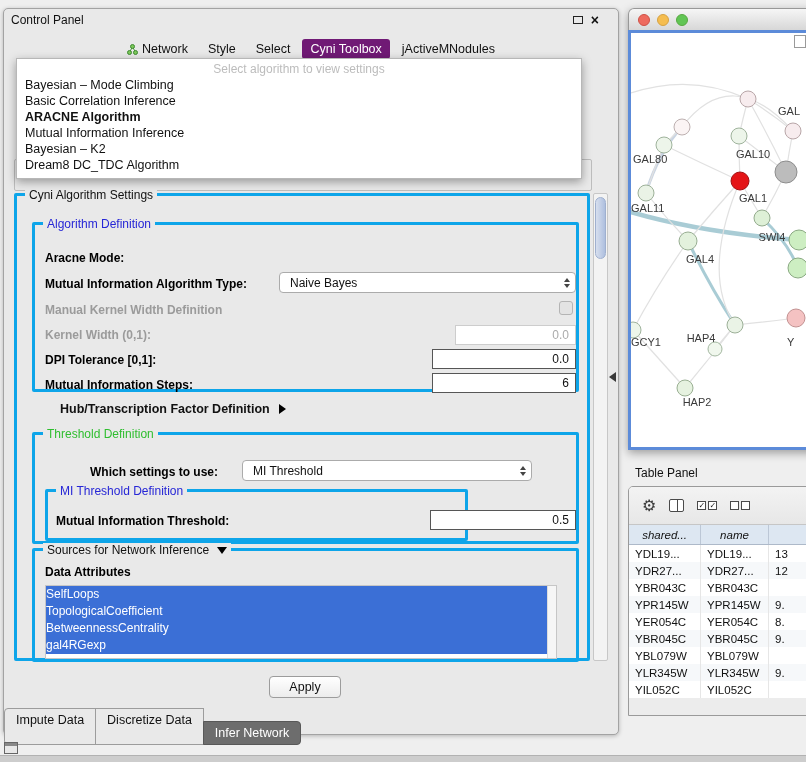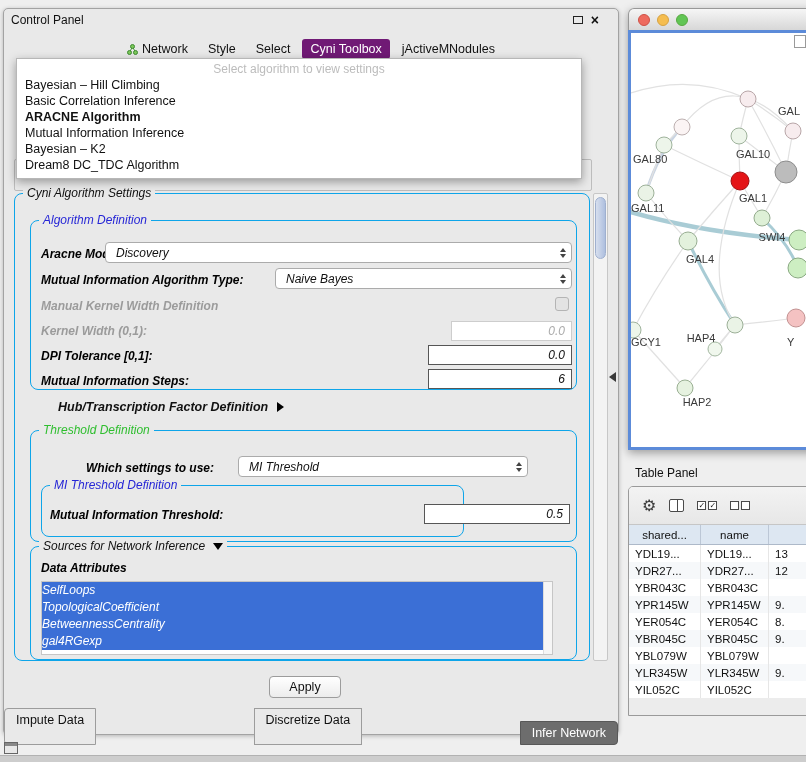--- a/index.html
+++ b/index.html
@@ -22,21 +22,21 @@
   
   .dd { position:absolute; left:12px; top:49px; width:566px; background:#fff; border:1px solid #b7b7b7;
         box-shadow:0 3px 9px rgba(0,0,0,.35); padding:3px 4px 5px; z-index:9; }
   .dd-ph { text-align:center; color:#bcbcbc; font-size:12px; line-height:15px; }
   .dd-item { font-size:12.5px; line-height:16px; padding:0 4px; white-space:nowrap; }
   .dd-item.sel { font-weight:bold; }
 
   .frag { position:absolute; left:10px; top:150px; width:578px; height:32px; border:1px solid #bdbdbd; border-radius:2px; background:#e9e9e9; }
 
   
-  .grp { position:absolute; border:1px solid #0ea5e9; border-radius:8px;font-style:italic; }
+  .grp { position:absolute; border:3px solid #0ea5e9; border-radius:2px; }
   .grp-legend { position:absolute; top:-8px; left:8px; background:#e9e9e9; padding:0 4px; font-size:12px; white-space:nowrap; display:flex; align-items:center; gap:8px; }
   .lg-blue { color:#2626d6; } .lg-green { color:#2fbe2f; } .lg-black { color:#111; }
 
   .g-settings { left:10px; top:184px; width:576px; height:468px; }
   .g-algdef   { left:15px; top:26px;  width:547px; height:170px; }
   .g-thresh   { left:15px; top:236px; width:547px; height:112px; }
   .g-mithresh { left:10px; top:54px;  width:423px; height:52px; }
   .g-sources  { left:15px; top:352px; width:547px; height:114px; }
 
   .lbl { position:absolute; font-size:12px; font-weight:bold; color:#000; white-space:nowrap; }
@@ -64,21 +64,21 @@
 
   .sb-v { position:absolute; left:589px; top:184px; width:15px; height:468px; background:#f3f3f3; border:1px solid #c7c7c7; border-radius:2px; }
   .sb-thumb { position:absolute; left:1px; right:1px; top:3px; height:62px; border-radius:7px;
               background:linear-gradient(90deg,#d7dfee,#aebfdf); border:1px solid #9fb0cf; }
   .collapse { position:absolute; left:605px; top:363px; width:0; height:0;
               border-top:5px solid transparent; border-bottom:5px solid transparent; border-right:7px solid #3a3a3a; }
 
   .apply { position:absolute; left:265px; top:667px; width:72px; height:22px; background:linear-gradient(#fff,#ececec);
            border:1px solid #9c9c9c; border-radius:4px; font-size:12.5px; display:flex; align-items:center; justify-content:center; }
 
-  .btabs { position:absolute; top:699px; left:0; right:0; display:flex; justify-content:space-between; }
+  .btabs { position:absolute; top:699px; left:0; right:0; display:flex; justify-content:flex-start; }
   .btab { padding:4px 11px; font-size:12.5px; background:#e9e9e9; border:1px solid #9c9c9c; margin-left:-1px; white-space:nowrap; }
   .btab:first-child { border-radius:4px 0 0 4px; margin-left:0; }
   .btab:last-child  { border-radius:0 4px 4px 0; }
   .btab.active { background:#6d6d6d; color:#fff; border-color:#585858;margin-top:13px; }
 
   
   .nw { position:absolute; left:628px; top:8px; width:190px; height:442px; border-radius:6px 6px 0 0;
         box-shadow:0 3px 10px rgba(0,0,0,.35); background:#fff; }
   .nw-titlebar { height:22px; background:linear-gradient(#f6f6f6,#d7d7d7); border:1px solid #989898; border-bottom:none;
                  border-radius:6px 6px 0 0; display:flex; align-items:center; padding-left:9px; gap:7px; }
@@ -96,21 +96,21 @@
   .tp { position:absolute; left:628px; top:486px; width:190px; height:230px; background:#ececec;
         border:1px solid #9a9a9a; border-radius:5px 5px 0 0; overflow:hidden; }
   .tp-toolbar { height:38px; display:flex; align-items:center; gap:13px; padding:0 13px;
                 border-bottom:1px solid #c6c6c6; background:linear-gradient(#f3f3f3,#e7e7e7); }
   .gear { font-size:16px; color:#3c3c3c; line-height:1; }
   .cols-icon { width:15px; height:13px; border:1.5px solid #4a4a4a; border-radius:2px; position:relative; background:#fff; }
   .cols-icon::before { content:""; position:absolute; left:50%; top:0; bottom:0; width:1.5px; background:#4a4a4a; }
   .cbp { display:flex; gap:2px; }
   .cb { width:9px; height:9px; border:1px solid #4a4a4a; background:#fff; font-size:8px; line-height:8px; text-align:center; color:#222; }
   .tp-head { display:flex; height:20px; background:#dde7f2; border-bottom:1px solid #adb9c9; font-size:11.5px; }
-  .tp-hcell { display:flex; align-items:center; justify-content:center; border-right:1px solid #bcc7d6; }
+  .tp-hcell { display:flex; align-items:center; justify-content:center; border-right:1px solid #bcc7d6;font-style:italic; }
   .c1 { width:72px; } .c2 { width:68px; } .c3 { flex:1; }
   .t-row { display:flex; height:17px; font-size:11.5px; background:#fff; }
   .t-row.alt { background:#f6f8fa; }
   .t-cell { display:flex; align-items:center; padding-left:6px; border-right:1px solid #e6e6e6; overflow:hidden; white-space:nowrap; }
 
   .mini { position:absolute; left:4px; top:742px; width:14px; height:12px; border:1px solid #666; background:#e8e8e8; }
   .mini::before { content:""; position:absolute; left:0; right:0; top:0; height:3px; background:#888; }
   .bottom-band { position:absolute; left:0; right:0; bottom:0; height:7px; background:#cdcdcd; border-top:1px solid #b2b2b2; }
 </style>
 </head>
@@ -150,43 +150,36 @@
       <div class="tab">
         <span>jActiveMNodules</span>
       </div>
     </div>
 
   <div class="frag"></div>
 
   <div class="dd">
     <div class="dd-ph">Select algorithm to view settings</div>
     <div>
-        <div class="dd-item">Bayesian – Hill Climbing</div>
+        <div class="dd-item">Bayesian – Mode Climbing</div>
         <div class="dd-item">Basic Correlation Inference</div>
         <div class="dd-item sel">ARACNE Algorithm</div>
         <div class="dd-item">Mutual Information Inference</div>
         <div class="dd-item">Bayesian – K2</div>
         <div class="dd-item">Dream8 DC_TDC Algorithm</div>
       </div>
   </div>
 
   <div class="grp g-settings">
     <span class="grp-legend lg-black">Cyni Algorithm Settings</span>
 
     <div class="grp g-algdef">
       <span class="grp-legend lg-blue">Algorithm Definition</span>
 
       <span class="lbl" style="left:10px;top:26px">Aracne Mode:</span>
-      <div class="combo" style="left:74px;top:21px;width:467px">
-        <span>Discovery</span>
-        <span class="sp">
-            <span class="tri-u"></span>
-            <span class="tri-d"></span>
-          </span>
-      </div>
 
       <span class="lbl" style="left:10px;top:52px">Mutual Information Algorithm Type:</span>
       <div class="combo" style="left:244px;top:47px;width:297px">
         <span>Naive Bayes</span>
         <span class="sp">
             <span class="tri-u"></span>
             <span class="tri-d"></span>
           </span>
       </div>
 

